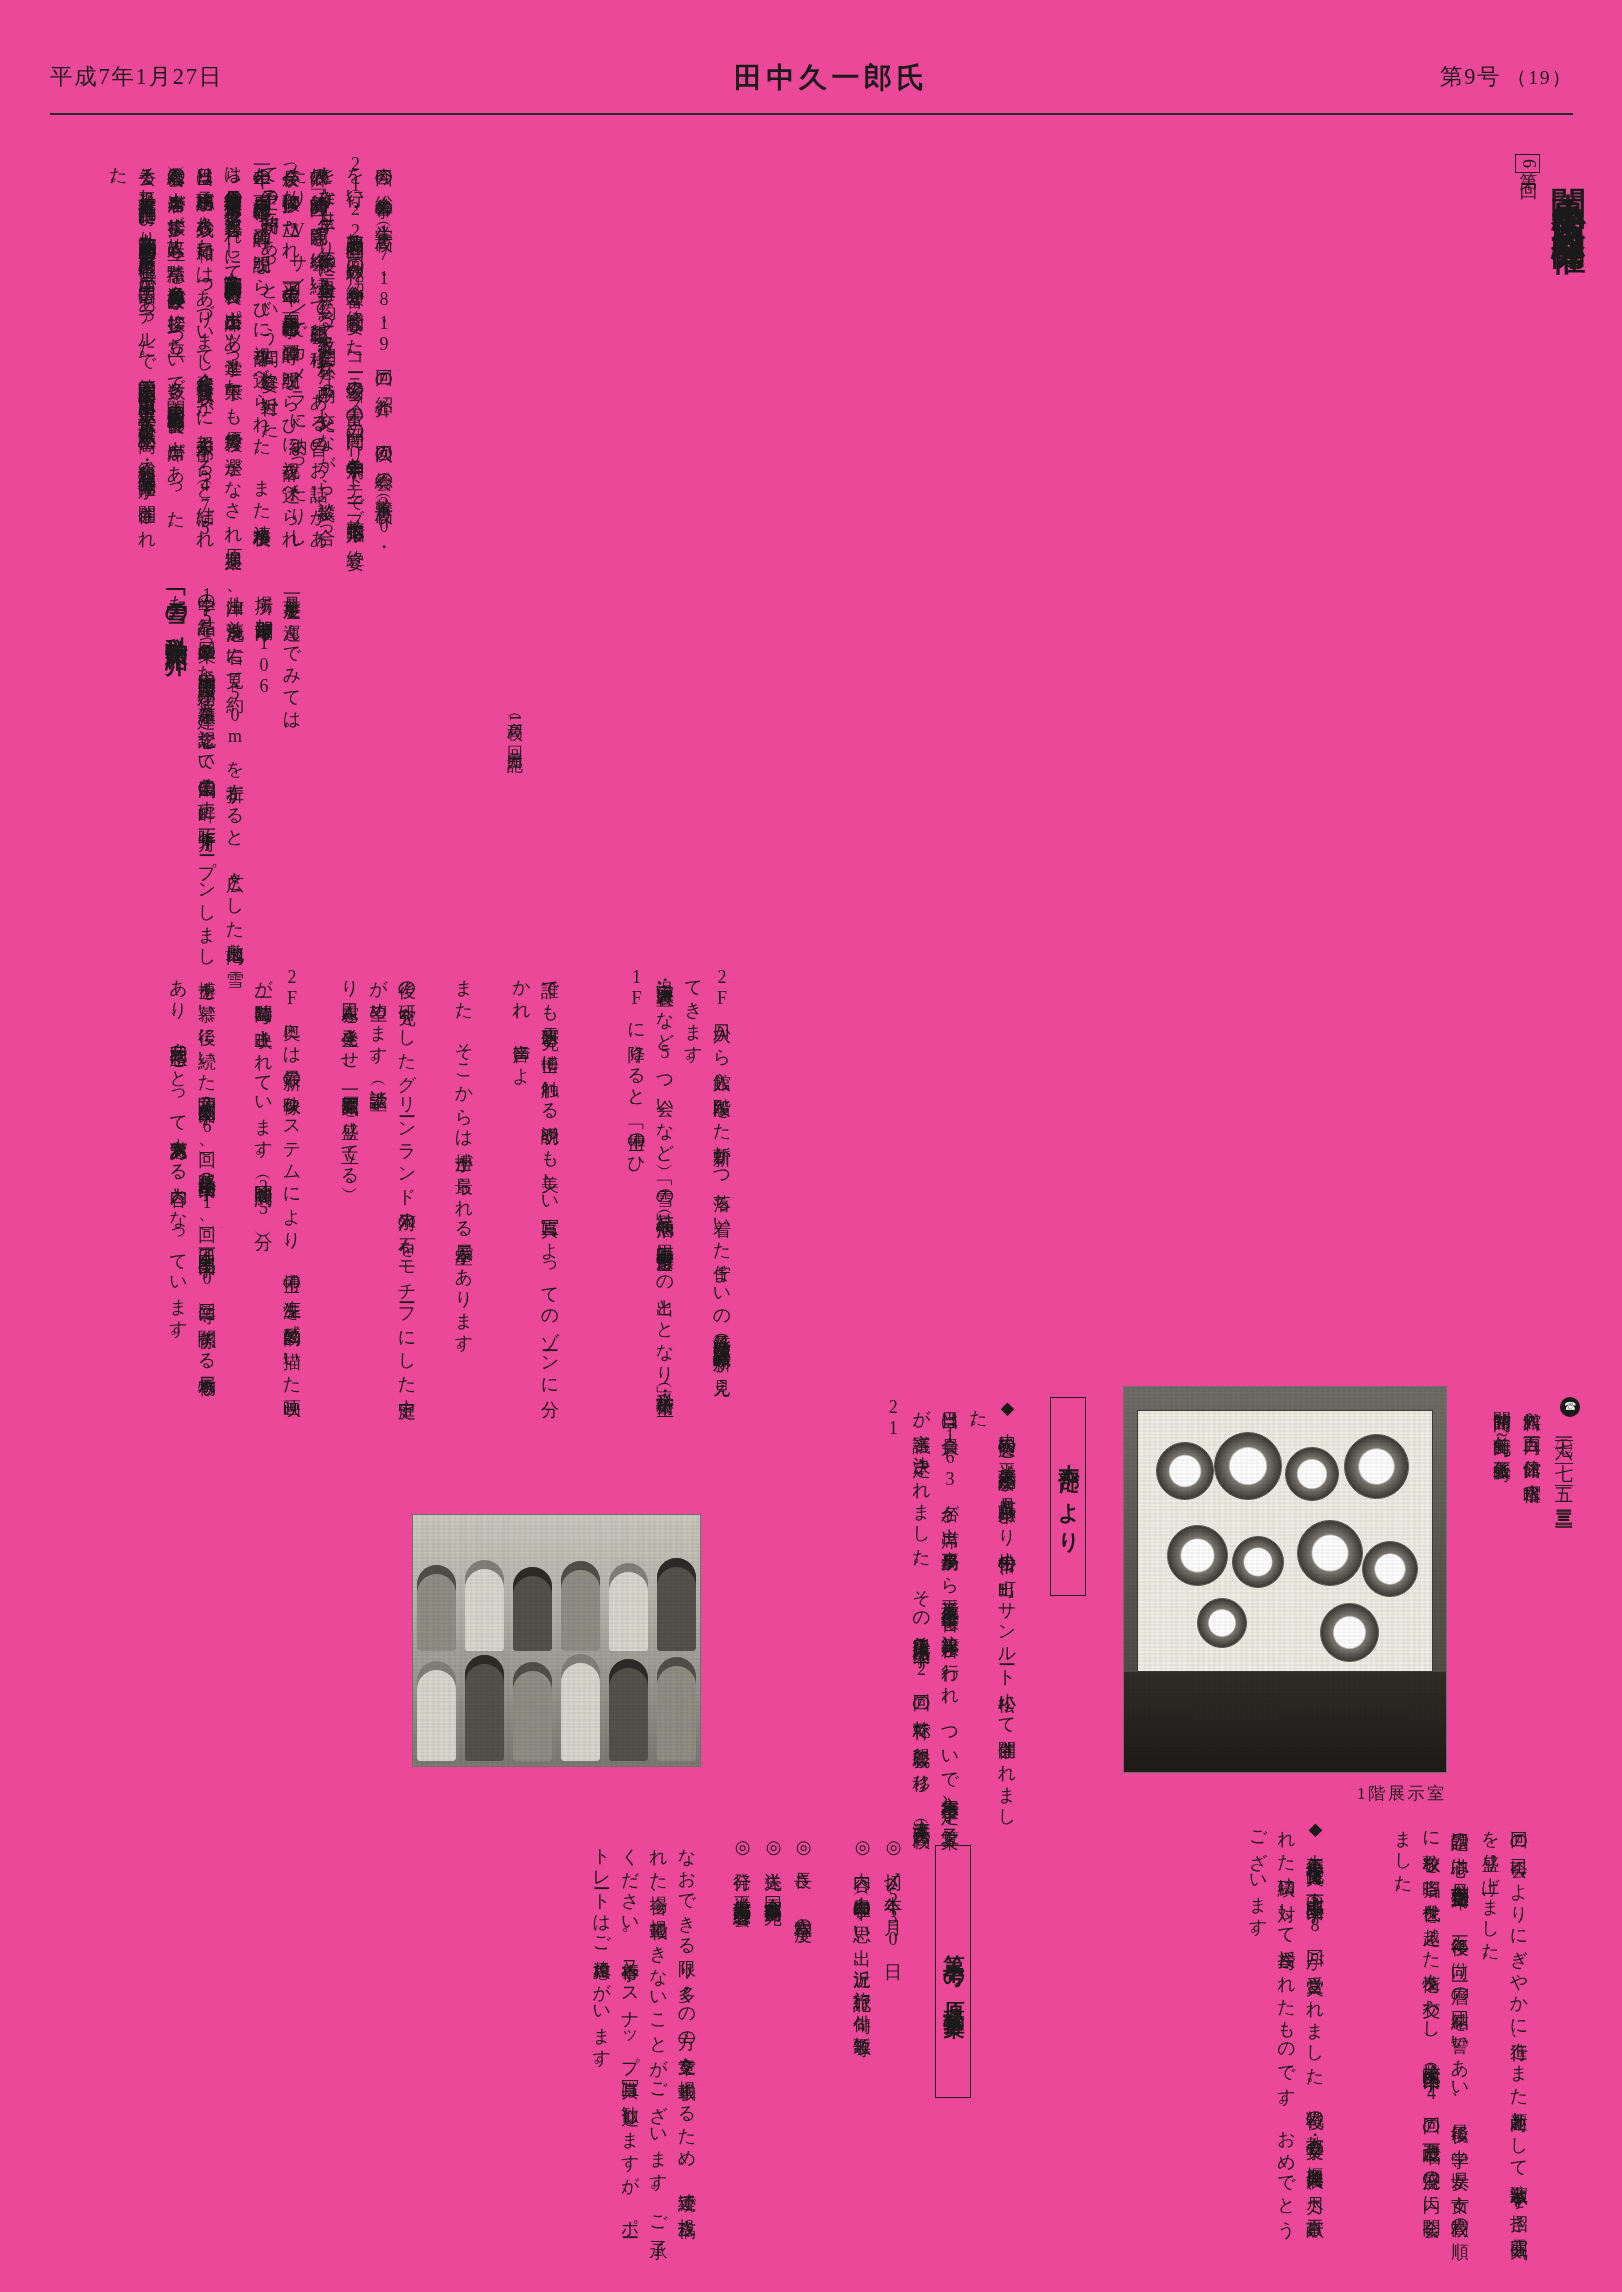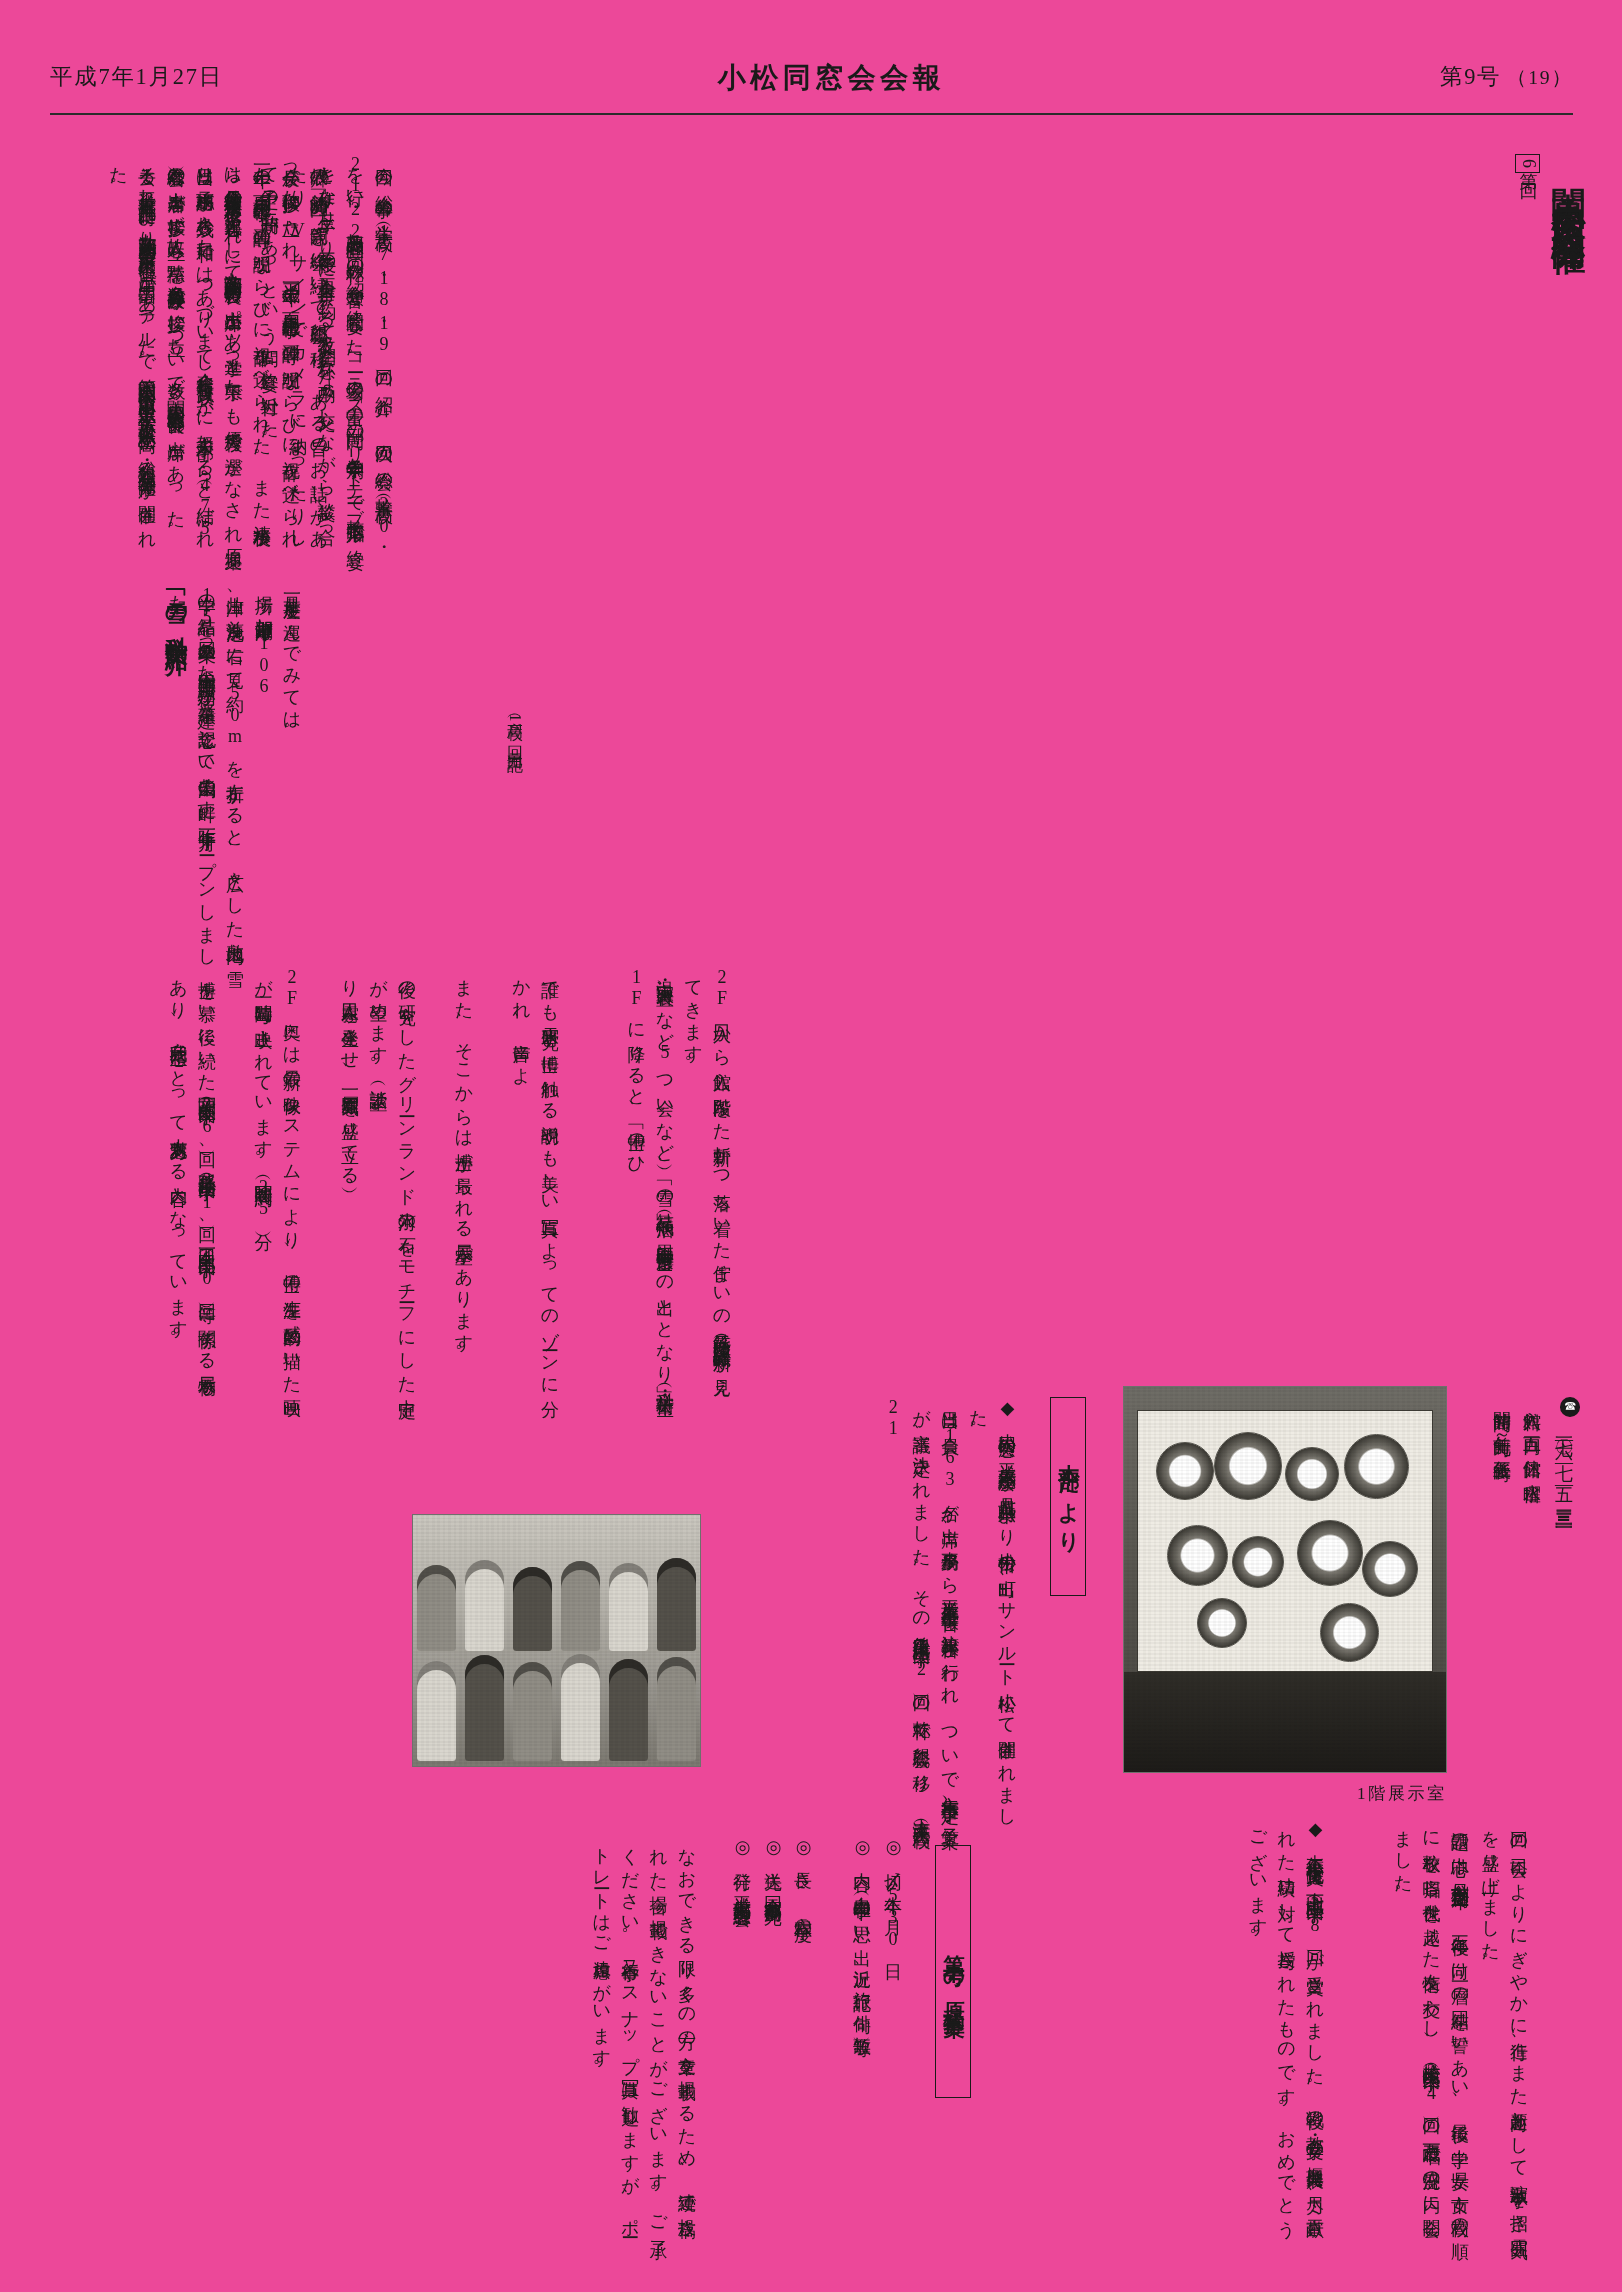--- a/index.html
+++ b/index.html
@@ -219,21 +219,21 @@
     text-align: center;
   }
 </style>
 </head>
 <body>
 
 <div class="page">
 
   <div class="masthead">
     <div class="date">平成7年1月27日</div>
-    <div class="title">小松同窓会会報</div>
+    <div class="title">田中久一郎氏</div>
     <div class="issue">
       <span>第9号</span><span class="pg">（19）</span>
     </div>
   </div>
 
   <div style="position:absolute; top:154px; right:52px; width:56px;">
     <div class="boxnum">第6回</div>
   </div>
   <div class="headline" style="position:absolute; top:161px; right:36px; height:421px; font-size:34px;">関東小松同窓会総会開催</div>
 

